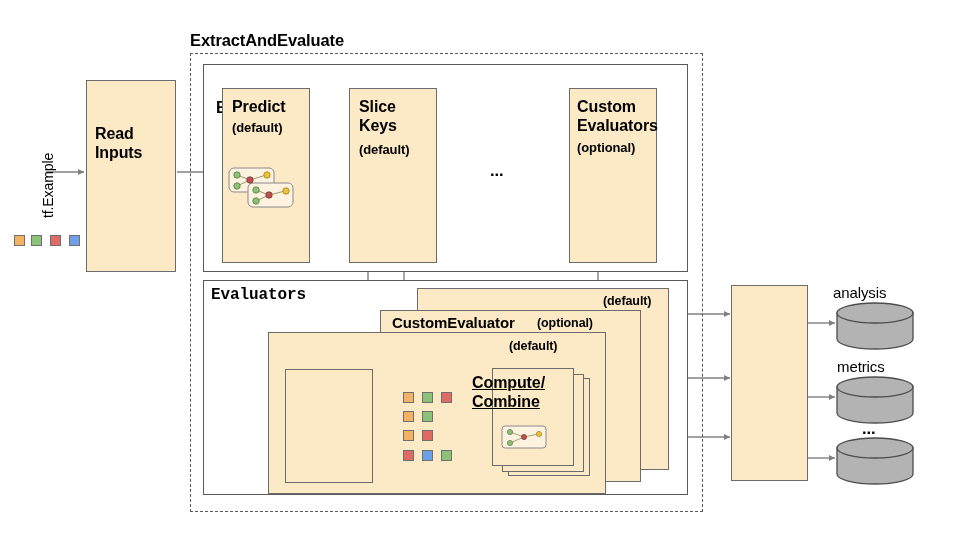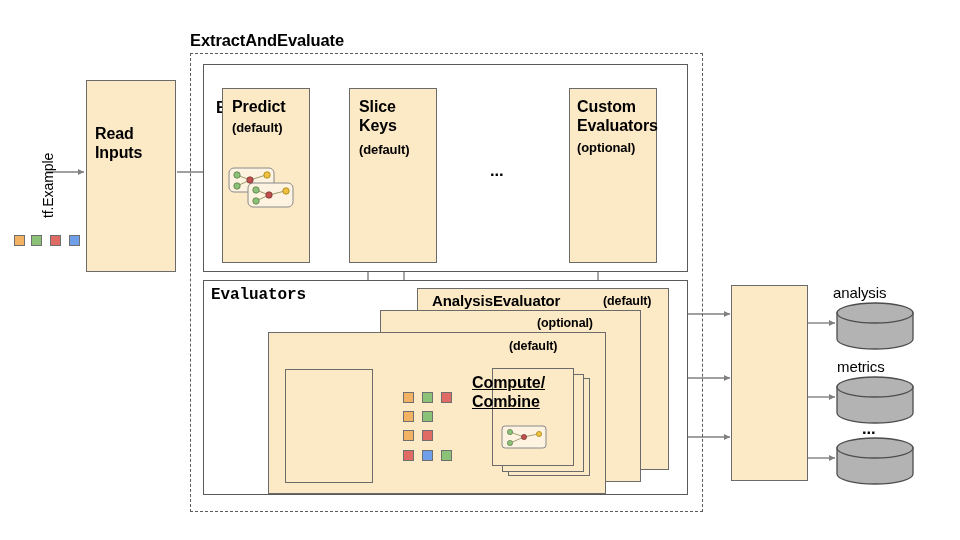--- a/index.html
+++ b/index.html
@@ -139,24 +139,24 @@
 
   <div class="abs fillbox" style="left:569px;top:88px;width:88px;height:175px;"></div>
   <div class="lbl b t16" style="left:577px;top:98px;">Custom
 Evaluators</div>
   <div class="lbl b t13" style="left:577px;top:140px;">(optional)</div>
 
   <div class="abs plainbox" style="left:203px;top:280px;width:485px;height:215px;"></div>
   <div class="lbl grouphdr" style="left:211px;top:286px;font-family:Liberation Mono, monospace;">Evaluators</div>
 
   <div class="abs fillbox" style="left:417px;top:288px;width:252px;height:182px;"></div>
-  <div class="lbl b t15" style="left:432px;top:292px;">AnalysisEvaluator</div>
   <div class="lbl b t12" style="left:603px;top:294px;">(default)</div>
 
   <div class="abs fillbox" style="left:380px;top:310px;width:261px;height:172px;"></div>
+  <div class="lbl b t15" style="left:392px;top:314px;">CustomEvaluator</div>
   <div class="lbl b t12" style="left:537px;top:316px;">(optional)</div>
 
   <div class="abs fillbox" style="left:268px;top:332px;width:338px;height:162px;"></div>
   <div class="lbl b t12" style="left:509px;top:339px;">(default)</div>
 
   <div class="abs fillbox" style="left:285px;top:369px;width:88px;height:114px;"></div>
 
   <div>
     <span class="chip c-orange abs" style="left:403px;top:392px;"></span>
     <span class="chip c-green  abs" style="left:422px;top:392px;"></span>

